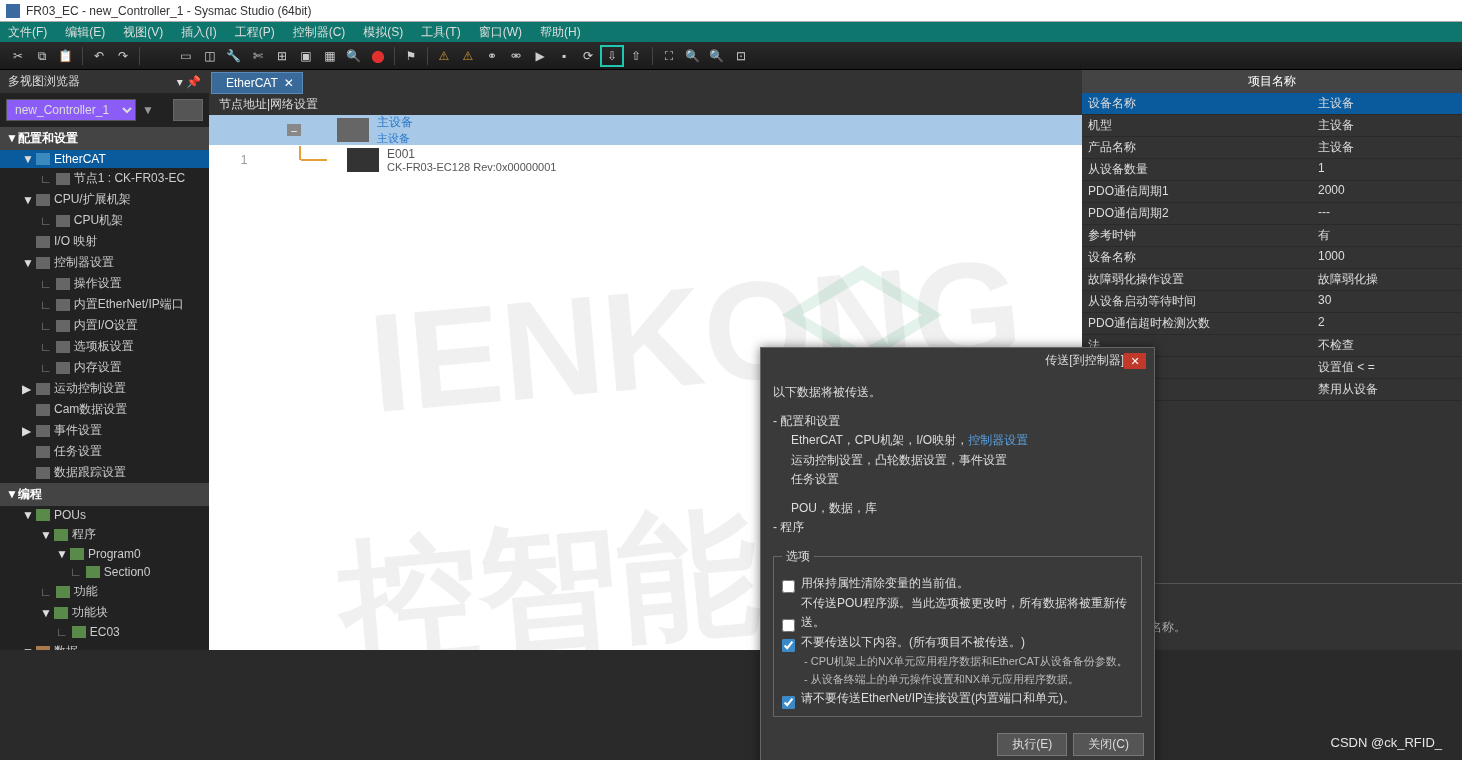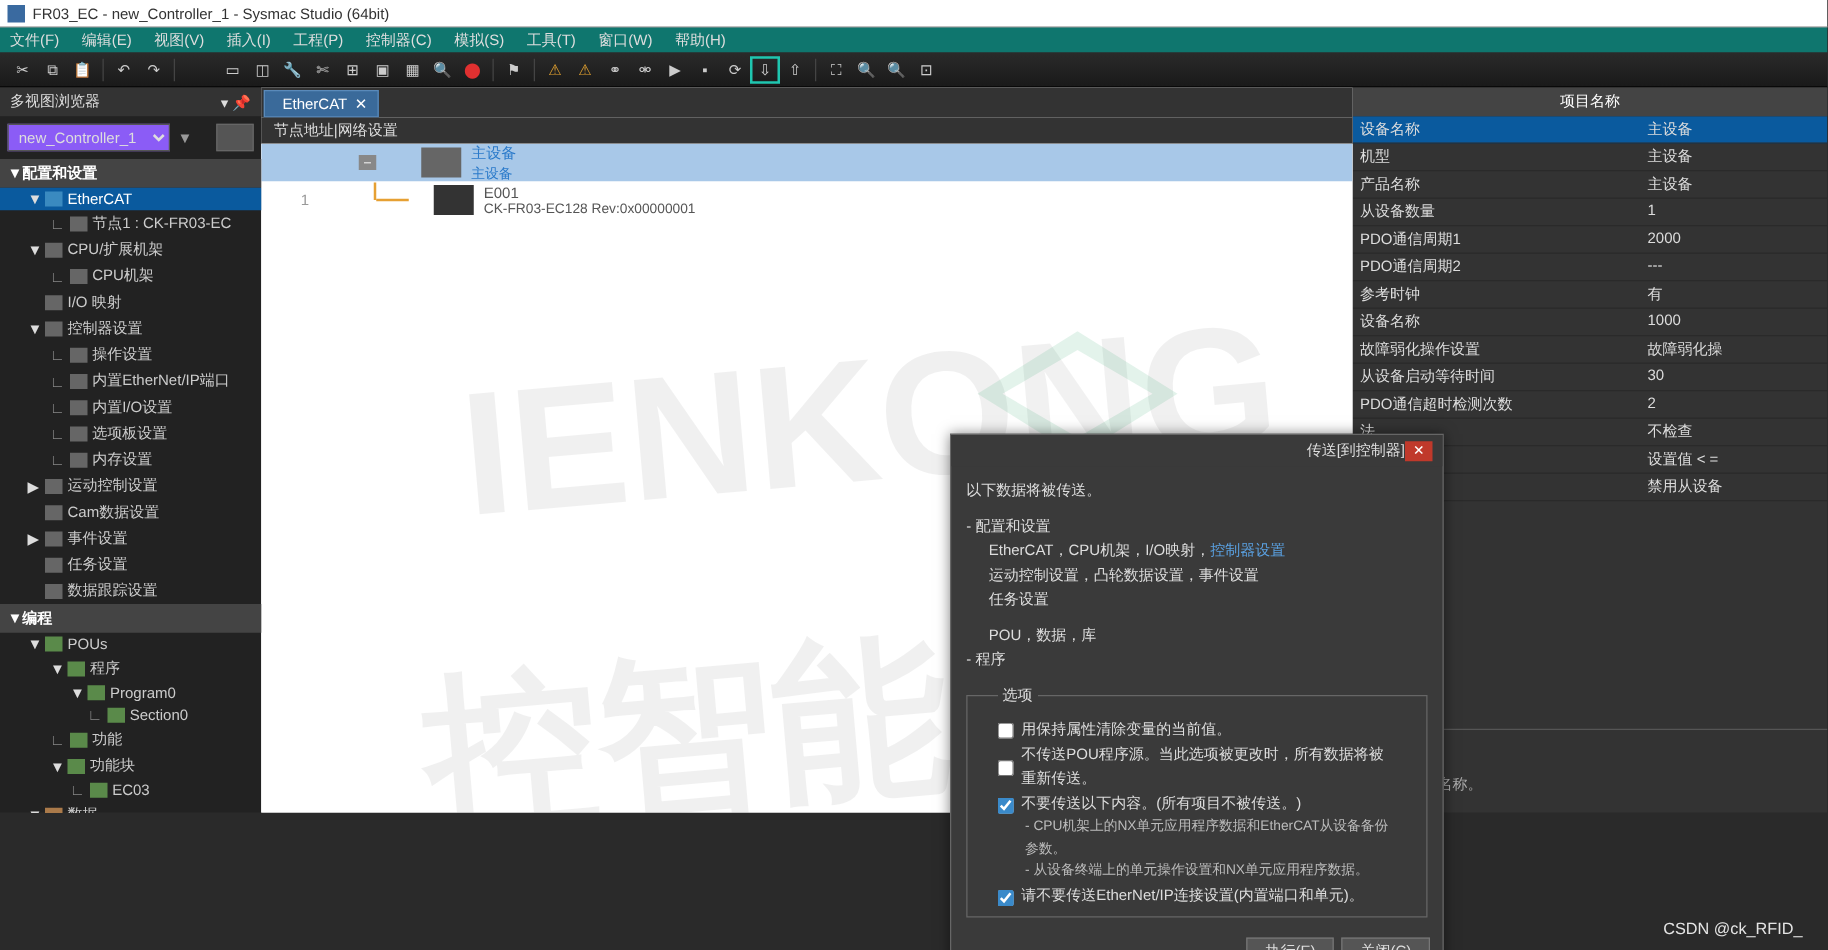--- a/index.html
+++ b/index.html
@@ -56,23 +56,23 @@
 .prop-row.sel{background:#0a5a9e}
 .prop-k{width:230px;padding:2px 6px;color:#ddd}
 .prop-v{flex:1;padding:2px 6px;color:#ddd}
 .prop-desc{padding:8px;color:#aaa;font-size:11px}
 .csdn{position:absolute;right:20px;bottom:10px;color:#e5e5e5;font-size:13px}
 
 .dialog{position:absolute;left:760px;top:347px;width:395px;background:#3a3a3a;border:1px solid #666;box-shadow:0 0 10px rgba(0,0,0,0.5);z-index:100}
 .dlg-title{background:#3a3a3a;color:#ddd;padding:4px 8px;display:flex;justify-content:flex-end;align-items:center}
 .dlg-close{background:#c0392b;color:#fff;width:22px;height:16px;text-align:center;cursor:pointer;font-size:11px;line-height:16px}
 .dlg-body{padding:10px 12px;color:#ddd;font-size:12px;line-height:1.6}
-.dlg-body fieldset{border:1px solid #666;padding:6px 24px;margin-top:10px}
+.dlg-body fieldset{border:1px solid #666;padding:6px 8px;margin-top:10px}
 .dlg-body legend{padding:0 4px}
-.chk{display:flex;align-items:center;gap:6px;margin:1px 0}
+.chk{display:flex;align-items:flex-end;gap:6px;margin:1px 0}
 .chk input{margin-top:3px;accent-color:#3a8aca}
 .chk-sub{margin-left:22px;color:#bbb;font-size:11px}
 .dlg-link{color:#5aa0e0}
 .dlg-foot{display:flex;justify-content:flex-end;gap:6px;padding:6px 10px 10px}
 .dlg-foot button{background:#555;color:#ddd;border:1px solid #777;padding:2px 14px;cursor:pointer}
 .indent1{padding-left:22px}
 .indent2{padding-left:40px}
 .indent3{padding-left:56px}
 .indent4{padding-left:70px}
 </style>

